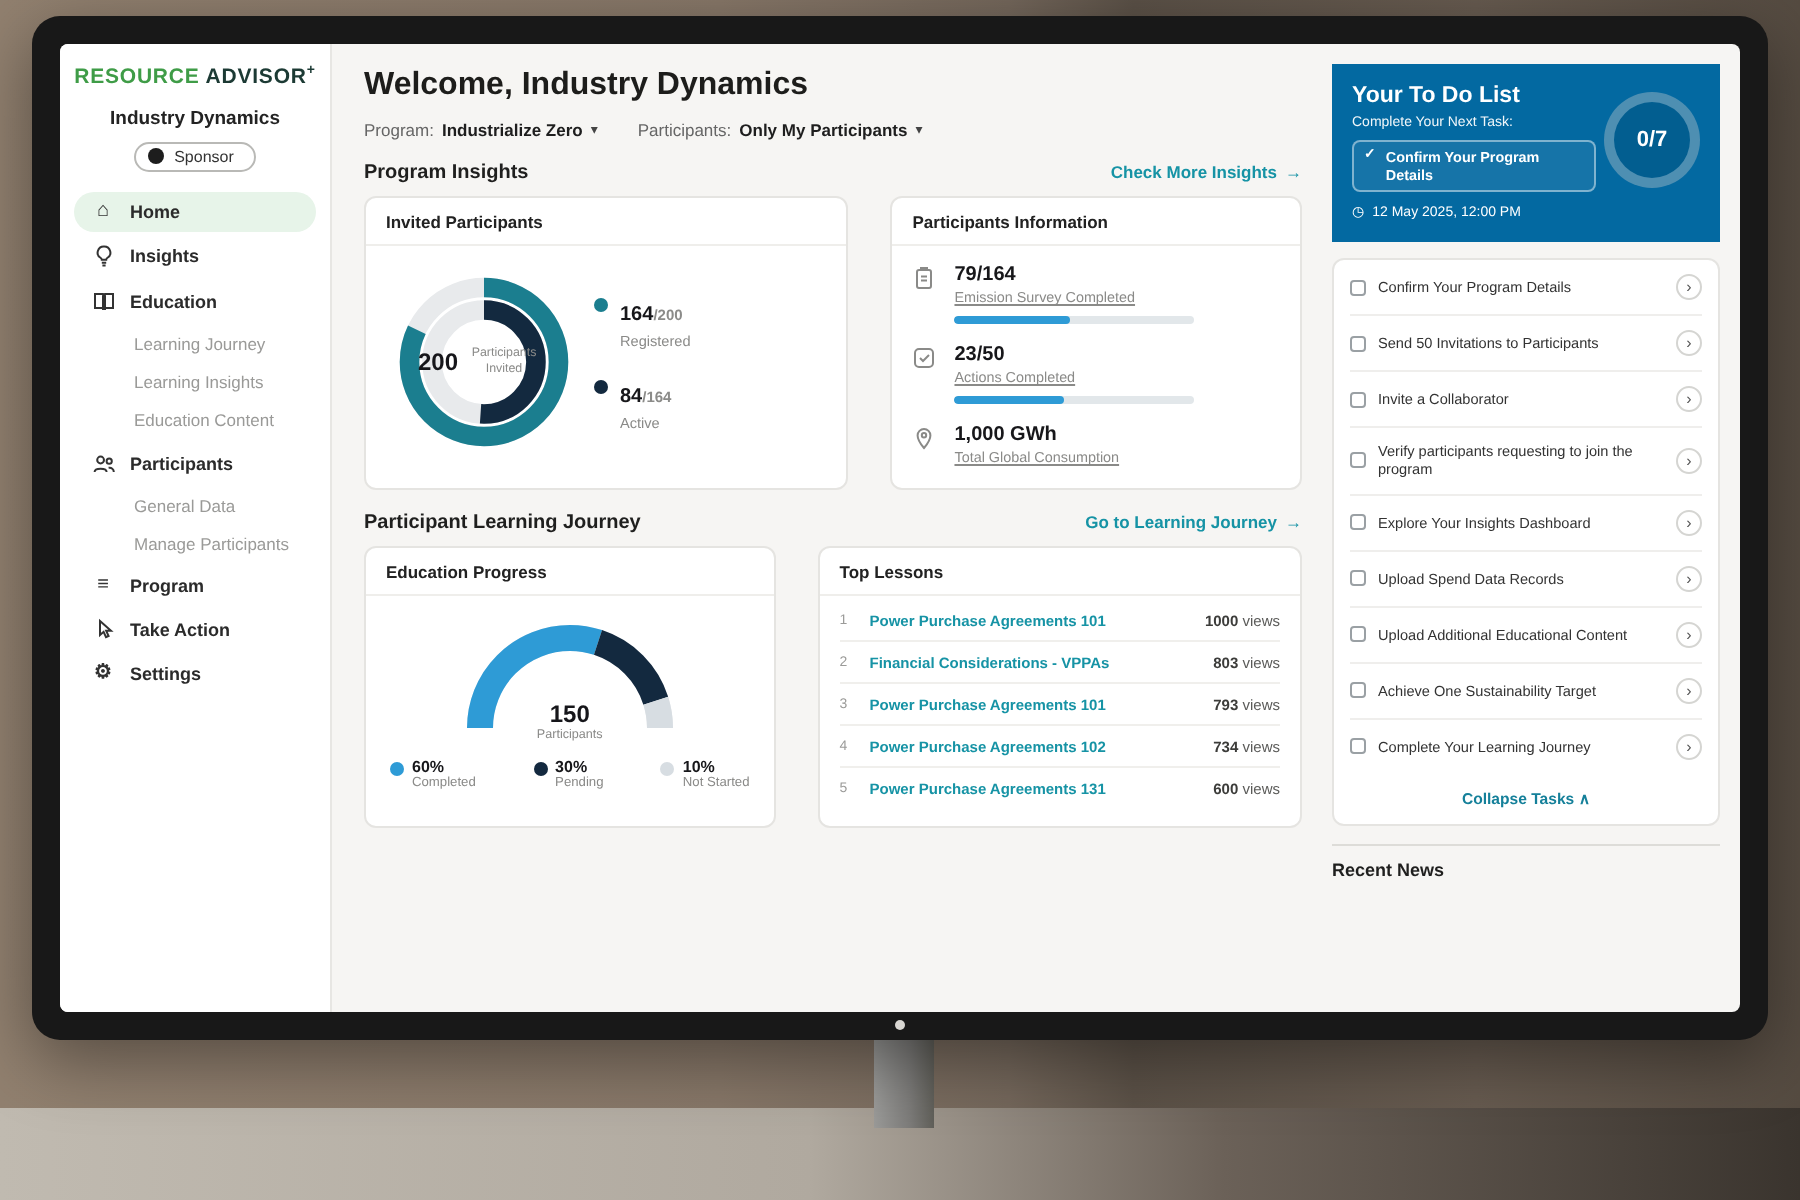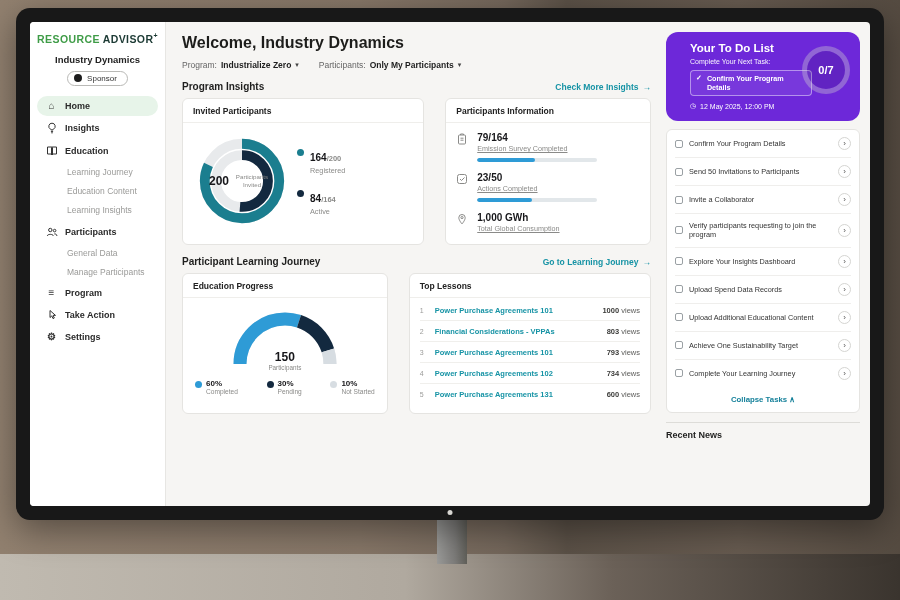--- a/index.html
+++ b/index.html
@@ -25,21 +25,21 @@
   .nav-item .nicon svg { width:12px; height:12px; display:block; margin:0 auto; }
   .nav-sub { display:block; padding:4.5px 8px 4.5px 30px; font-size:8.5px; color:#9a9a98; cursor:pointer; }
 
   
   .main { flex:1; min-width:0; padding:12px 13px 0 16px; }
   .h-title { font-size:16px; font-weight:bold; color:#1d1d1b; }
   .filters { margin-top:8px; display:flex; gap:20px; font-size:8.5px; color:#666; }
   .filter { display:flex; align-items:center; gap:4px; cursor:pointer; }
   .filter b { color:#1e1e1e; }
   .chev { font-size:7px; color:#444; }
-  .sec-head { display:flex; justify-content:space-between; align-items:flex-end; margin:11px 0 6px; }
+  .sec-head { display:flex; justify-content:space-between; align-items:flex-start; margin:11px 0 6px; }
   .sec-title { font-size:10px; font-weight:bold; color:#1f1f1e; }
   .sec-link { font-size:8.5px; font-weight:bold; color:#1693a5; cursor:pointer; display:flex; gap:4px; align-items:center; }
   .cards { display:flex; gap:21px; align-items:stretch; }
   .card { background:#fff; border:1px solid #e5e4e1; border-radius:6px; min-width:0; }
   .card-title { font-size:8.5px; font-weight:bold; color:#222; padding:7px 10px 6px; border-bottom:1px solid #efeeeb; }
   .card-body { padding:9px 10px; }
 
   .c-invited { flex:1.12; } .c-info { flex:0.95; }
   .donut-row { display:flex; align-items:center; gap:6px; }
   .donut-wrap { position:relative; width:98px; height:98px; flex:none; }
@@ -76,21 +76,21 @@
 
   .lesson { display:flex; align-items:center; gap:7px; padding:5.5px 0; border-bottom:1px solid #f0efec; }
   .lesson:last-child { border-bottom:none; }
   .rank { font-size:7px; color:#9b9b99; width:8px; flex:none; }
   .ltitle { flex:1; font-size:7.5px; font-weight:bold; color:#1693a5; cursor:pointer; }
   .lviews { font-size:7.5px; color:#5b5b59; white-space:nowrap; }
   .lviews b { font-weight:bold; color:#3c3c3a; }
 
   
   .rpanel { width:206px; flex:none; padding:10px 10px 0 2px; display:flex; flex-direction:column; }
-  .todo-card { position:relative; background:#6d28d9; border-radius:12px; padding:10px 24px 11px; color:#fff; }
+  .todo-card { position:relative; background:#0369a1; border-radius:0; padding:10px 10px 11px; color:#fff; }
   .todo-title { font-size:11.5px; font-weight:bold; }
   .todo-sub { font-size:7px; margin-top:4px; opacity:.95; width:120px; }
   .next-task { margin-top:5px; width:122px; display:flex; gap:5px; align-items:flex-start; background:rgba(255,255,255,.08); border:1px solid rgba(255,255,255,.45); border-radius:4px; padding:3px 5px; font-size:7.2px; font-weight:bold; line-height:1.25; }
   .next-check { flex:none; font-size:7px; }
   .todo-due { margin-top:6px; font-size:7px; display:flex; gap:4px; align-items:center; }
   .ring { position:absolute; right:10px; top:14px; width:48px; height:48px; border-radius:50%; border:5px solid rgba(255,255,255,.3); background:rgba(0,0,0,.1); display:flex; align-items:center; justify-content:center; font-size:11px; font-weight:bold; }
   .tasks-card { margin-top:8px; background:#fff; border:1px solid #e5e4e1; border-radius:6px; padding:0 8px; }
   .task { display:flex; align-items:center; gap:6px; padding:7px 0; border-bottom:1px solid #efeeec; cursor:pointer; }
   .task-box { width:8px; height:8px; border:1px solid #9aa0a4; border-radius:2px; flex:none; background:#fff; }
   .task-label { flex:1; font-size:7.3px; color:#333; line-height:1.3; }
@@ -135,22 +135,22 @@
         </div>
         <div class="nav-item">
           <span class="nicon">
               <svg viewBox="0 0 12 12">
                 <path d="M1.5 2h4a1 1 0 0 1 1 1v7a1 1 0 0 0-1-1h-4zM10.5 2h-4a1 1 0 0 0-1 1v7a1 1 0 0 1 1-1h4z" fill="none" stroke="#333" stroke-width="1"></path>
               </svg>
             </span>
           <span>Education</span>
         </div>
         <span class="nav-sub">Learning Journey</span>
+        <span class="nav-sub">Learning Insights</span>
         <span class="nav-sub">Education Content</span>
-        <span class="nav-sub">Learning Insights</span>
         <div class="nav-item">
           <span class="nicon">
               <svg viewBox="0 0 12 12" fill="none" stroke="#333" stroke-width="1">
                 <circle cx="4.3" cy="4" r="1.7"></circle>
                 <path d="M1.3 10c0-2.2 6-2.2 6 0"></path>
                 <circle cx="8.6" cy="4.6" r="1.3"></circle>
                 <path d="M8.3 7.9c1.5-.2 2.6.7 2.6 2.1"></path>
               </svg>
             </span>
           <span>Participants</span>

